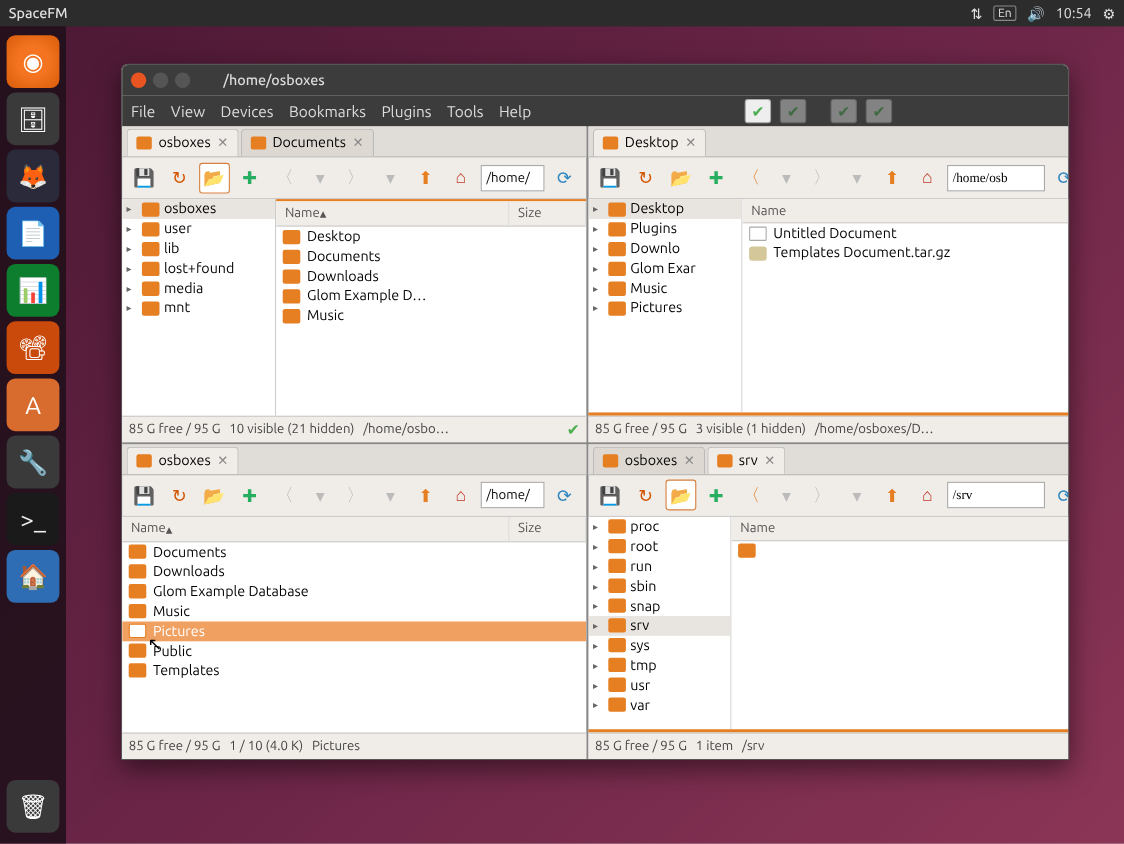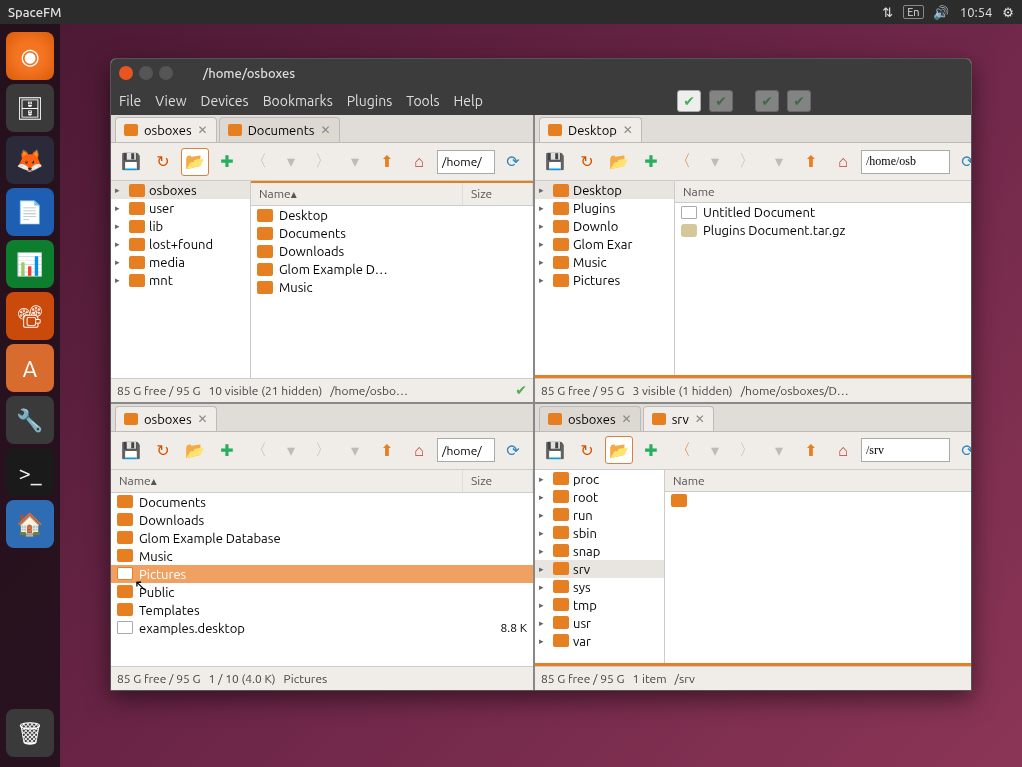--- a/index.html
+++ b/index.html
@@ -302,21 +302,21 @@
               <div class="col name">
                 <span>Name</span>
               </div>
             </div>
           <div class="list-row">
               <span class="ficon file"></span>
               <span class="name">Untitled Document</span>
             </div>
           <div class="list-row">
               <span class="ficon arch"></span>
-              <span class="name">Plugins Document.tar.gz</span>
+              <span class="name">Templates Document.tar.gz</span>
             </div>
         </div>
       </div>
       <div class="orange-bar"></div>
       <div class="statusbar">
         <span class="sb-item">85 G free / 95 G</span>
         <span class="sb-item">3 visible (1 hidden)</span>
         <span class="sb-item">/home/osboxes/D…</span>
       </div>
     </div>
@@ -373,25 +373,20 @@
               <span class="name">Pictures</span>
             </div>
           <div class="list-row">
               <span class="ficon"></span>
               <span class="name">Public</span>
             </div>
           <div class="list-row">
               <span class="ficon"></span>
               <span class="name">Templates</span>
             </div>
-          <div class="list-row">
-              <span class="ficon file"></span>
-              <span class="name">examples.desktop</span>
-              <span class="size">8.8 K</span>
-            </div>
         </div>
       </div>
       <div class="statusbar">
         <span class="sb-item">85 G free / 95 G</span>
         <span class="sb-item">1 / 10 (4.0 K)</span>
         <span class="sb-item">Pictures</span>
       </div>
     </div>
 
     <div class="pane">

